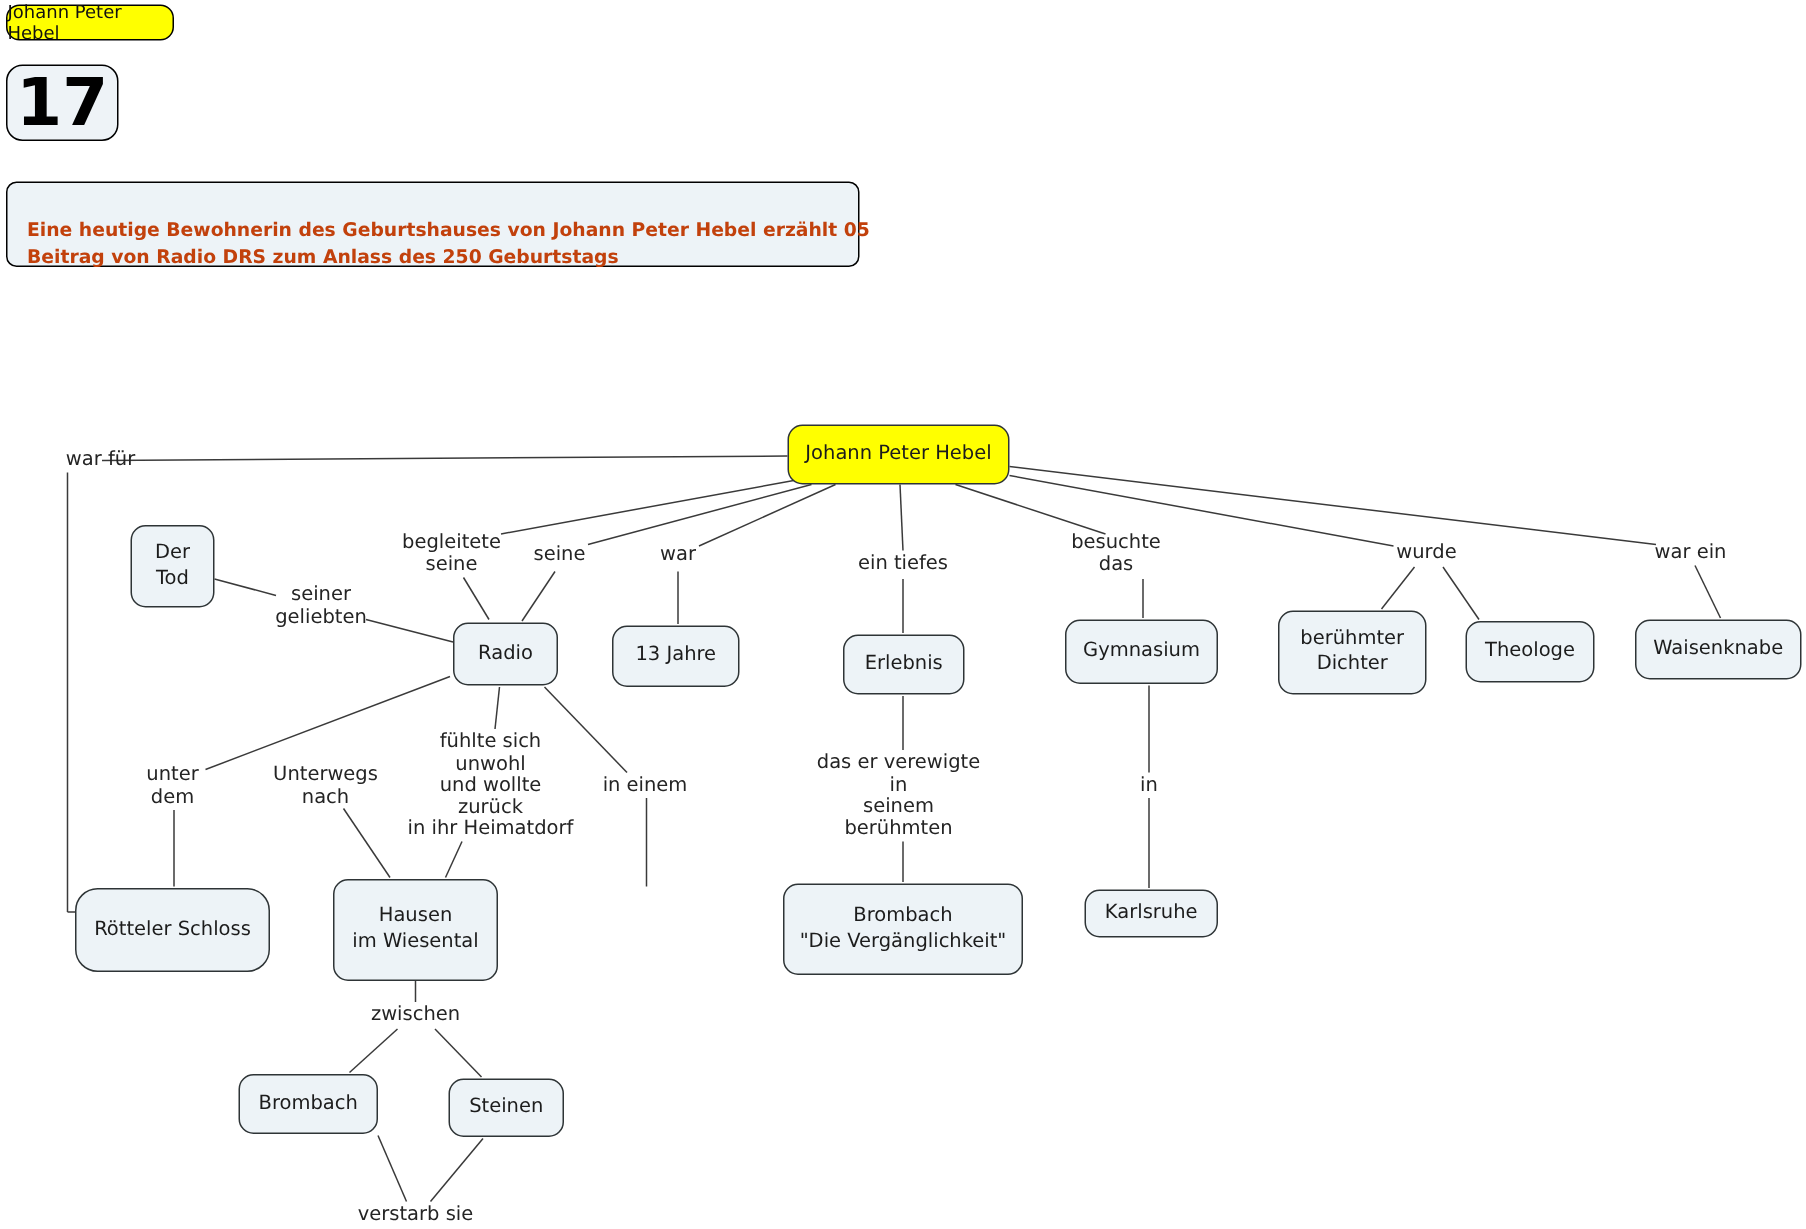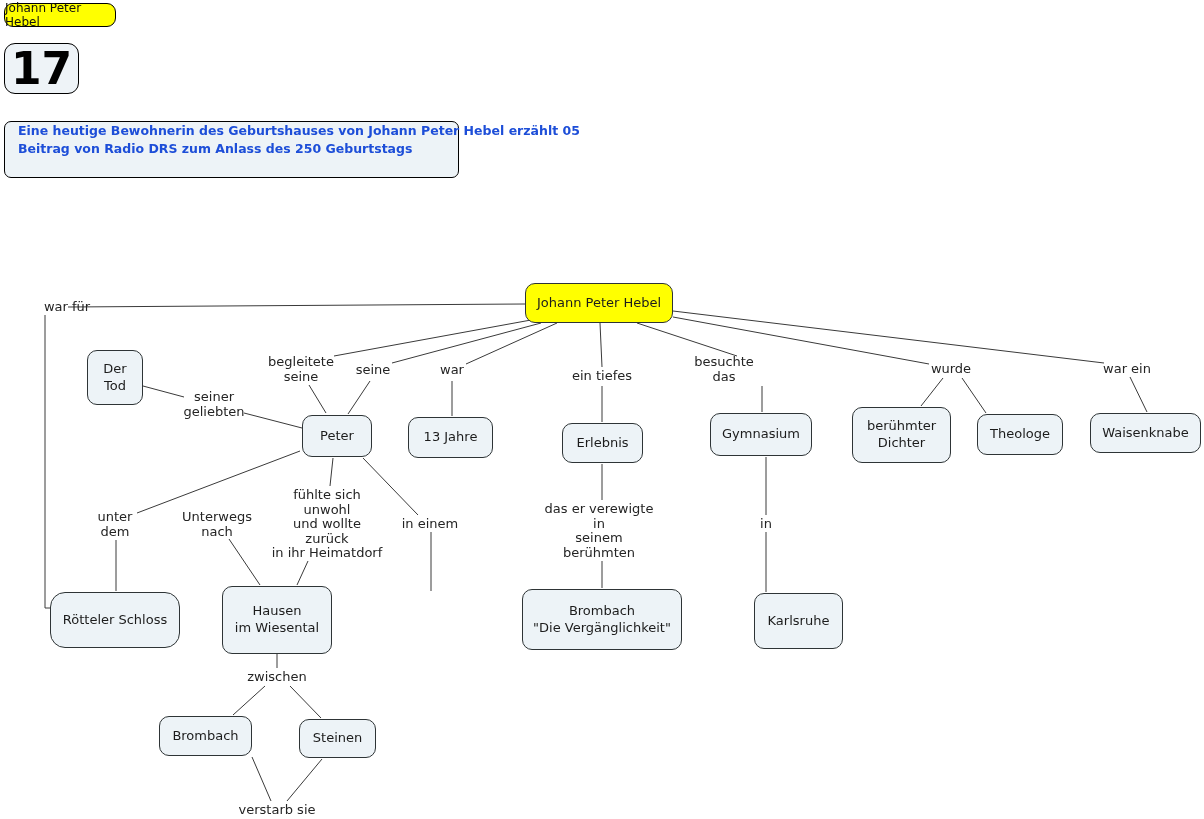--- a/index.html
+++ b/index.html
@@ -54,27 +54,27 @@
     position: absolute; left: 4px; top: 43px;
     box-sizing: border-box; width: 75px; height: 51px;
     background: #eef3f7;
     border: 1.5px solid #000;
     border-radius: 11px;
     display: flex; align-items: center; justify-content: center;
     font-size: 44px; font-weight: bold; color: #000;
   }
   .info-box {
     position: absolute; left: 4px; top: 121px;
-    box-sizing: border-box; width: 455px; height: 57px;
+    box-sizing: border-box; width: 569px; height: 57px;
     background: #edf3f7;
     border: 1px solid #000;
     border-radius: 7px;
-    padding: 0 13px;
+    padding: 22px 13px;
     font-size: 12.5px; font-weight: bold;
-    line-height: 18px; color: #1d4ed8;
+    line-height: 18px; color: #c2410c;
   }
   .info-box div { white-space: nowrap; }
 </style>
 </head>
 <body>
 
 <div class="stage">
 
   <svg class="edges" width="1204" height="819">
     <line x1="525" y1="304" x2="68" y2="307"></line>
@@ -118,44 +118,44 @@
   <div class="badge">Johann Peter Hebel</div>
   <div class="number-box">17</div>
   <div class="info-box">
     <div>Eine heutige Bewohnerin des Geburtshauses von Johann Peter Hebel erzählt 05</div>
     <div>Beitrag von Radio DRS zum Anlass des 250 Geburtstags</div>
   </div>
 
   <div class="node root" style="left:525px; top:283px; width:148px; height:40px;">Johann Peter Hebel</div>
   <div class="node" style="left:87px; top:350px; width:56px; height:55px;">Der
 Tod</div>
-  <div class="node" style="left:302px; top:415px; width:70px; height:42px;">Peter</div>
+  <div class="node" style="left:302px; top:415px; width:70px; height:42px;">Radio</div>
   <div class="node" style="left:408px; top:417px; width:85px; height:41px;">13 Jahre</div>
   <div class="node" style="left:562px; top:423px; width:81px; height:40px;">Erlebnis</div>
   <div class="node" style="left:710px; top:413px; width:102px; height:43px;">Gymnasium</div>
   <div class="node" style="left:852px; top:407px; width:99px; height:56px;">berühmter
 Dichter</div>
   <div class="node" style="left:977px; top:414px; width:86px; height:41px;">Theologe</div>
   <div class="node" style="left:1090px; top:413px; width:111px; height:40px;">Waisenknabe</div>
   <div class="node" style="left:50px; top:592px; width:130px; height:56px;border-radius:15px;">Rötteler Schloss</div>
   <div class="node" style="left:222px; top:586px; width:110px; height:68px;">Hausen
 im Wiesental</div>
   <div class="node" style="left:522px; top:589px; width:160px; height:61px;">Brombach
 "Die Vergänglichkeit"</div>
-  <div class="node" style="left:754px; top:593px; width:89px; height:56px;">Karlsruhe</div>
+  <div class="node" style="left:723px; top:593px; width:89px; height:32px;">Karlsruhe</div>
   <div class="node" style="left:159px; top:716px; width:93px; height:40px;">Brombach</div>
   <div class="node" style="left:299px; top:719px; width:77px; height:39px;">Steinen</div>
 
   <div class="phrase" style="left:43px; top:300px;margin-left:24px;">war für</div>
   <div class="phrase" style="left:301px; top:355px;">begleitete
 seine</div>
   <div class="phrase" style="left:373px; top:363px;">seine</div>
   <div class="phrase" style="left:452px; top:363px;">war</div>
   <div class="phrase" style="left:602px; top:369px;">ein tiefes</div>
-  <div class="phrase" style="left:724px; top:355px;text-align:center;">besuchte
+  <div class="phrase" style="left:744px; top:355px;text-align:center;">besuchte
 das</div>
   <div class="phrase" style="left:951px; top:362px;">wurde</div>
   <div class="phrase" style="left:1127px; top:362px;">war ein</div>
   <div class="phrase" style="left:214px; top:390px;">seiner
 geliebten</div>
   <div class="phrase" style="left:115px; top:510px;">unter
 dem</div>
   <div class="phrase" style="left:217px; top:510px;">Unterwegs
 nach</div>
   <div class="phrase" style="left:327px; top:488px;">fühlte sich

